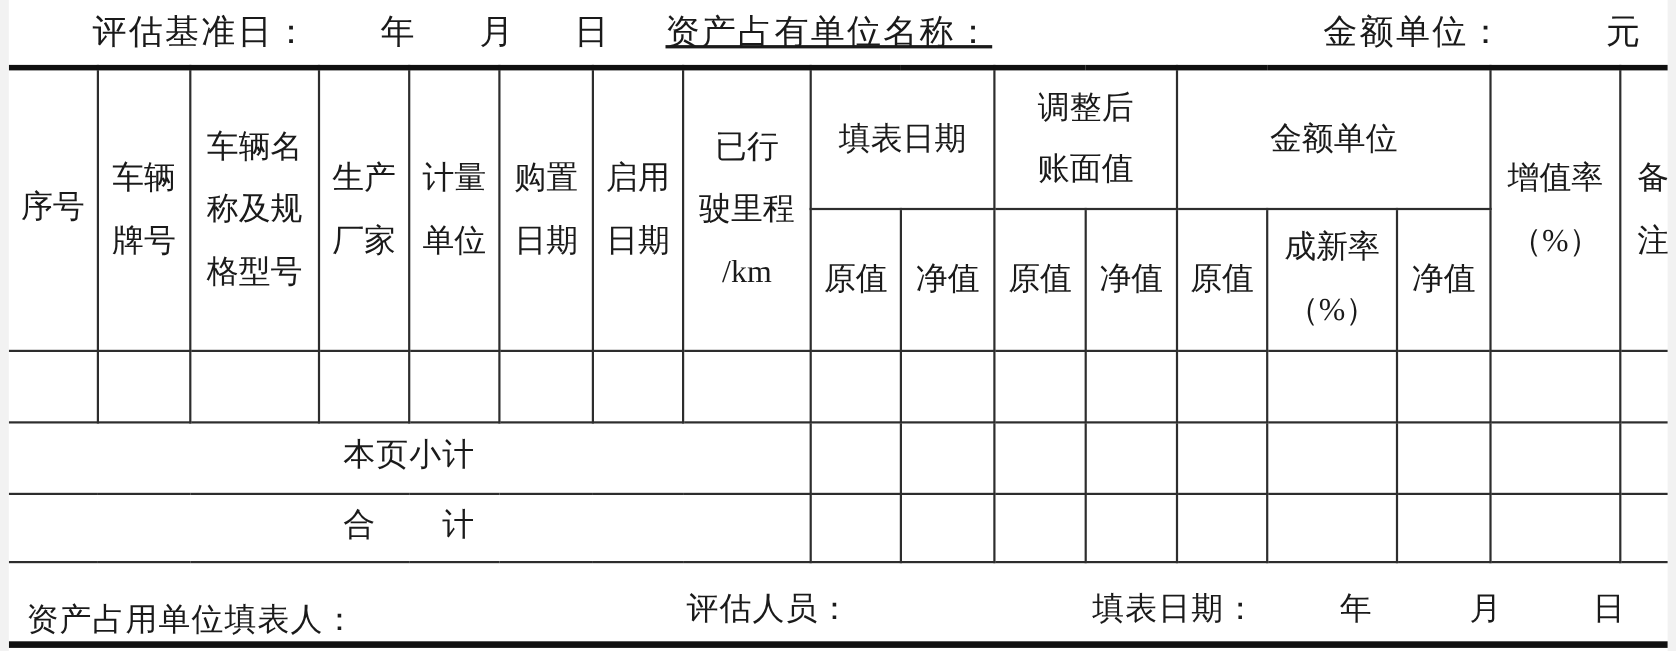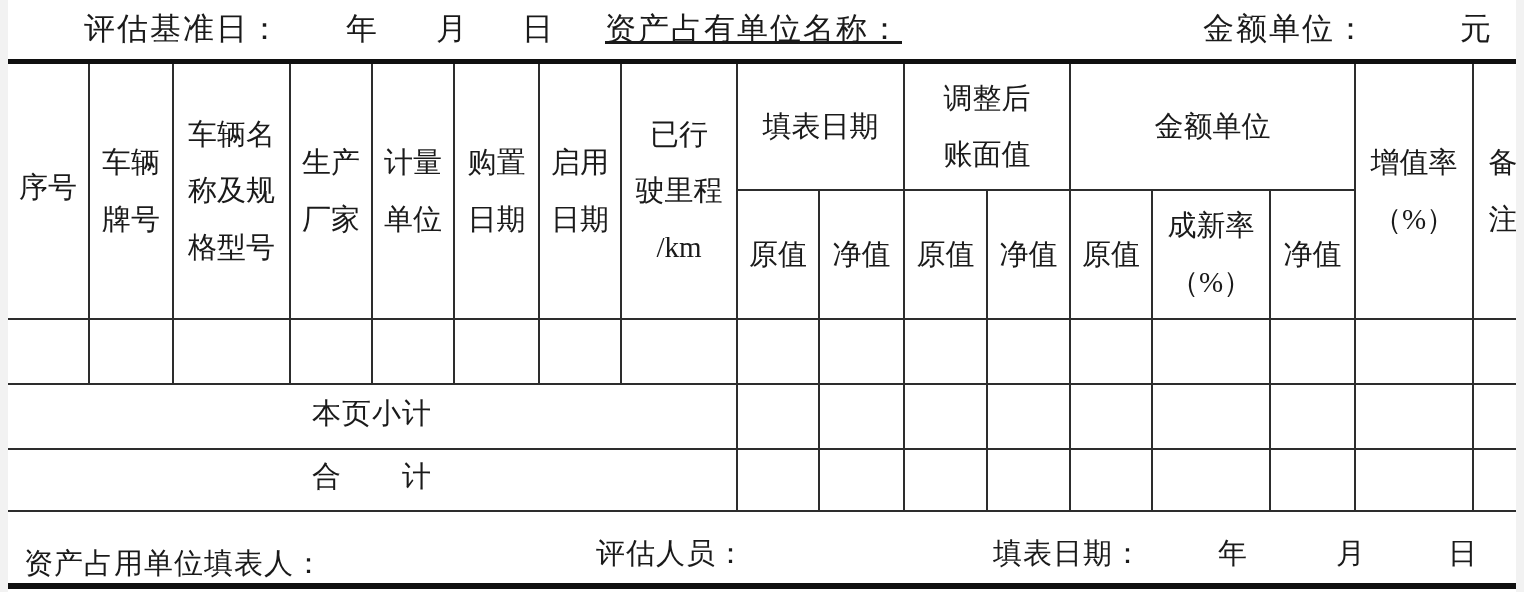--- a/index.html
+++ b/index.html
@@ -65,21 +65,21 @@
   td.sum-label{font-size:30px;letter-spacing:1px;margin-left:12px;}
   
   .footer span{
     position:absolute;
     top:534px;
     font-size:29px;
     letter-spacing:1px;
     white-space:nowrap;
   }
   .ft-filler{left:16px;margin-top:10px;}
-  .ft-appraiser{left:588px;}
+  .ft-appraiser{left:616px;}
   .ft-date{left:985px;}
   .ft-year{left:1210px;}
   .ft-month{left:1328px;}
   .ft-day{left:1440px;}
   .bottom-bar{
     position:absolute;
     left:0;top:583px;
     width:1524px;height:6px;
     background:var(--thick);
   }

